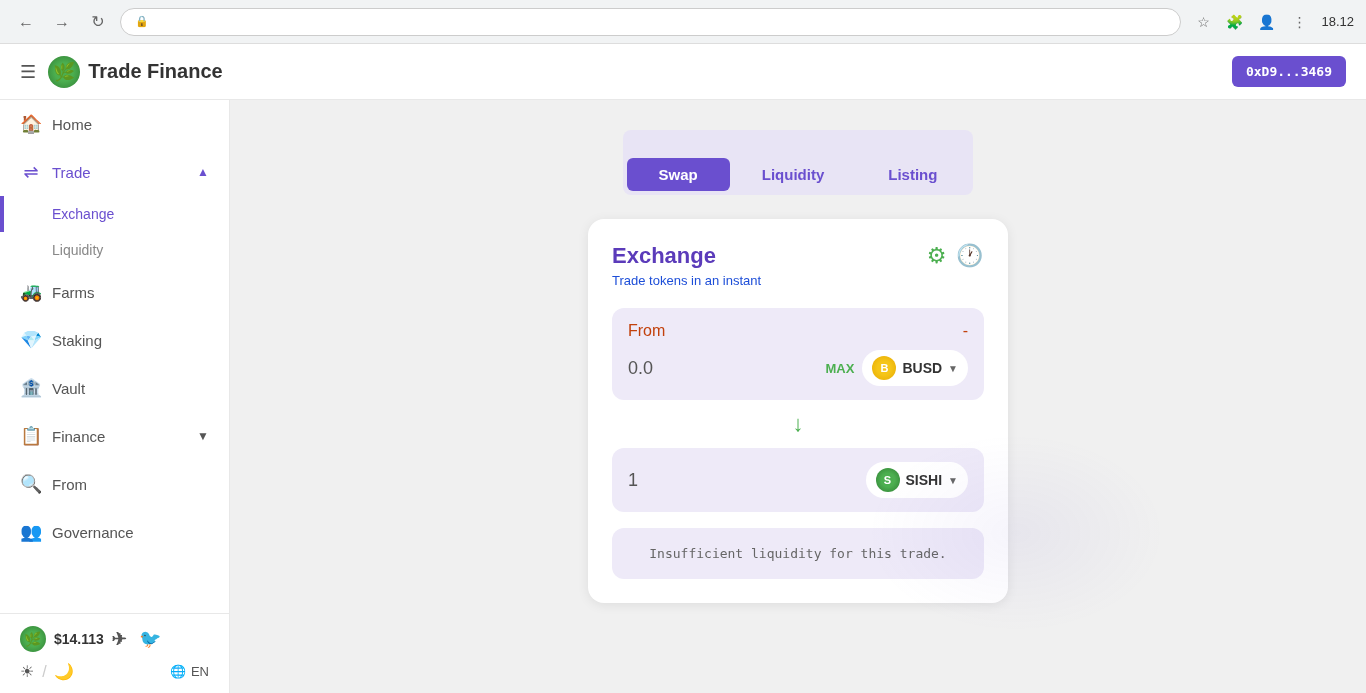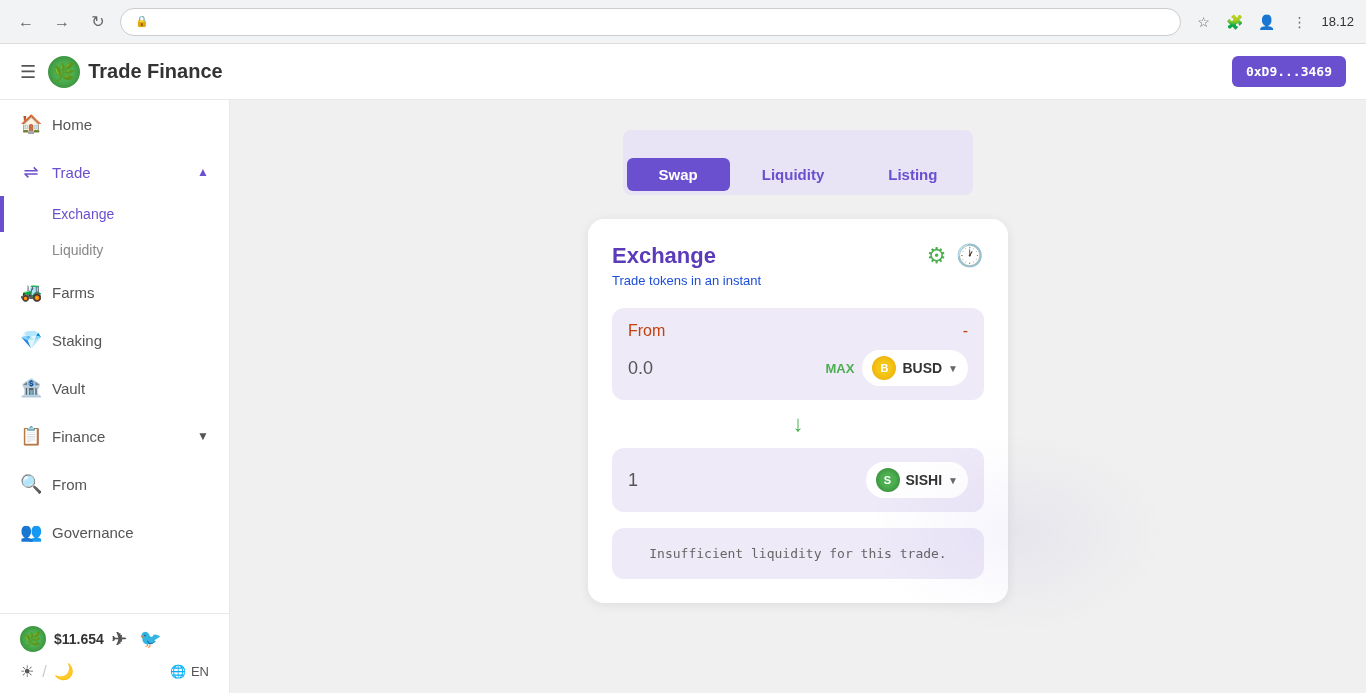--- a/index.html
+++ b/index.html
@@ -424,21 +424,21 @@
       <div class="sidebar-item">
         <span class="icon">👥</span>
         <span>Governance</span>
       </div>
 
       <div style="flex:1;"></div>
 
       <div class="sidebar-footer">
         <div class="sidebar-price">
           <div class="price-icon">🌿</div>
-          <span>$11.654</span>
+          <span>$14.113</span>
           <div class="sidebar-socials">
             <span class="social-icon">✈</span>
             <span class="social-icon">🐦</span>
           </div>
         </div>
         <div class="sidebar-bottom-row">
           <div class="sidebar-theme">
             <button class="theme-btn">☀</button>
             <span style="color:#ccc;">/</span>
             <button class="theme-btn">🌙</button>

